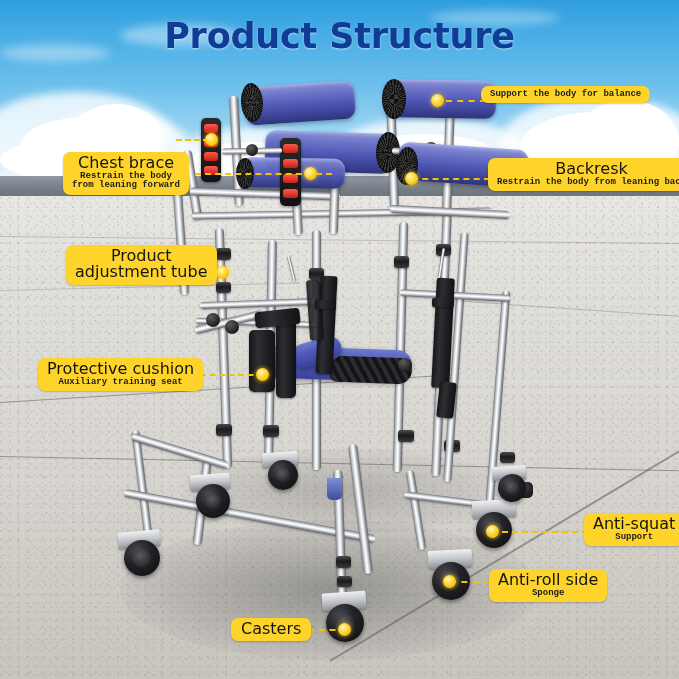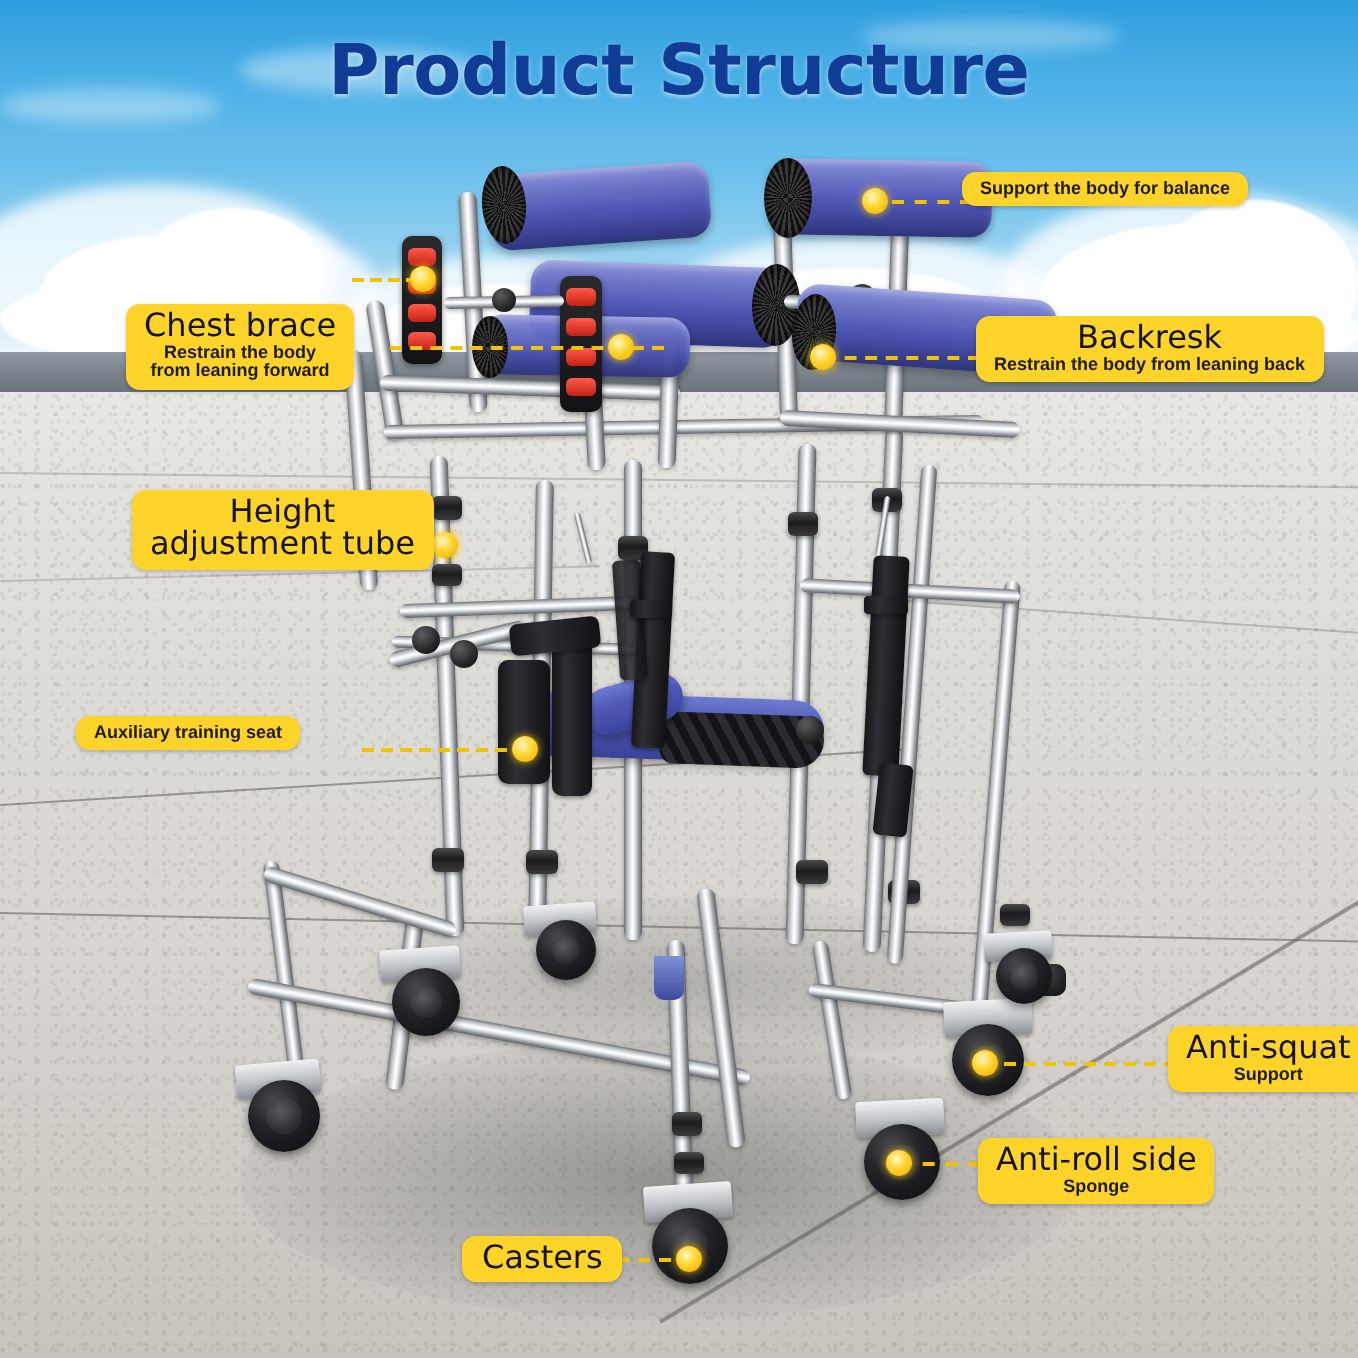--- a/index.html
+++ b/index.html
@@ -66,21 +66,21 @@
     box-shadow:0 1px 2px rgba(0,0,0,.22);
     line-height:1.02;
   }
   .label .t1 {
     display:block;
     font-family:"DejaVu Sans","Liberation Sans",sans-serif;
     font-size:16px; font-weight:400; color:#141414; white-space:nowrap;
   }
   .label .t2 {
     display:block;
-    font-family:Liberation Sans, sans-serif;
+    font-family:Liberation Mono, monospace;
     font-size:9px; font-weight:700; color:#1c1c1c; margin-top:1px; white-space:nowrap;
   }
   .label.wide .t2 { font-size:9px; }
 
   
   .leader {
     position:absolute; height:0; border-top:2px dashed #F2C300;
     transform-origin:left center; pointer-events:none;
   }
   .dot {
@@ -392,25 +392,26 @@
     <span class="t2">Restrain the body</span>
     <span class="t2" style="margin-top:0;">from leaning forward</span>
   </div>
 
   <div class="label wide" style="left:488px;top:158px;">
     <span class="t1">Backresk</span>
     <span class="t2">Restrain the body from leaning back</span>
   </div>
 
   <div class="label" style="left:66px;top:245px;">
-    <span class="t1">Height</span>
+    <span class="t1">Product</span>
     <span class="t1">adjustment tube</span>
   </div>
 
   <div class="label" style="left:38px;top:358px;">
+    <span class="t1">Protective cushion</span>
     <span class="t2">Auxiliary training seat</span>
   </div>
 
   <div class="label" style="left:584px;top:513px;">
     <span class="t1">Anti-squat</span>
     <span class="t2">Support</span>
   </div>
 
   <div class="label" style="left:489px;top:569px;">
     <span class="t1">Anti-roll side</span>

